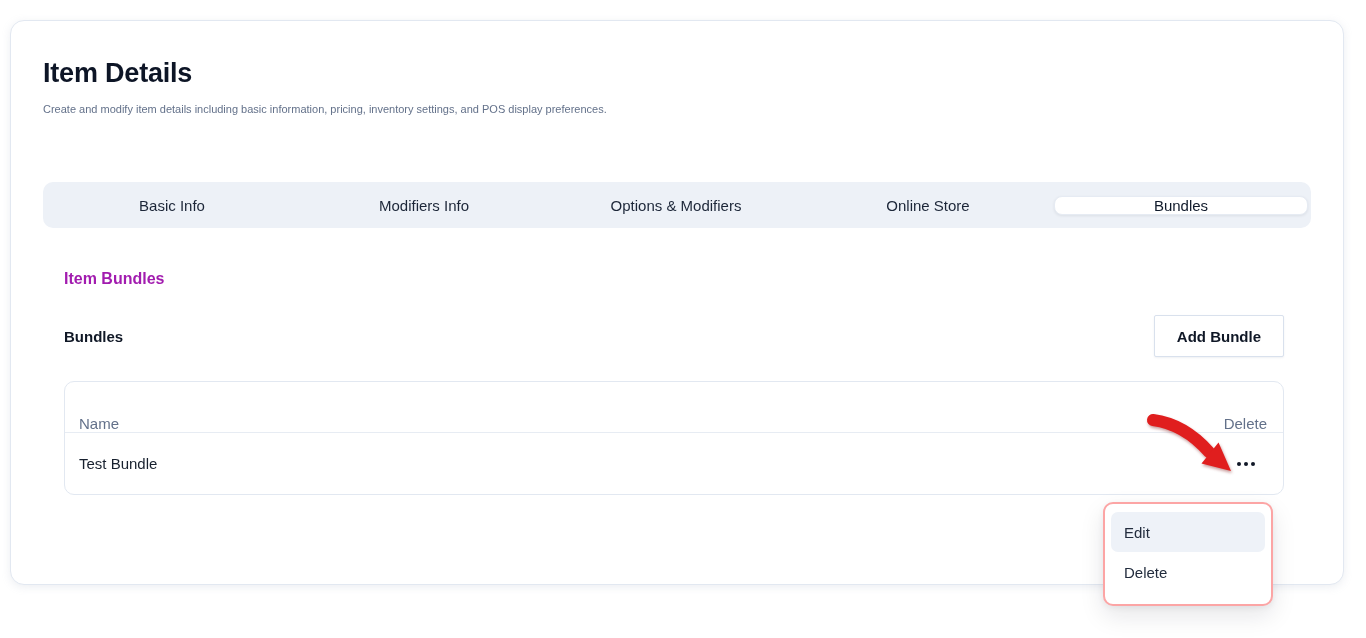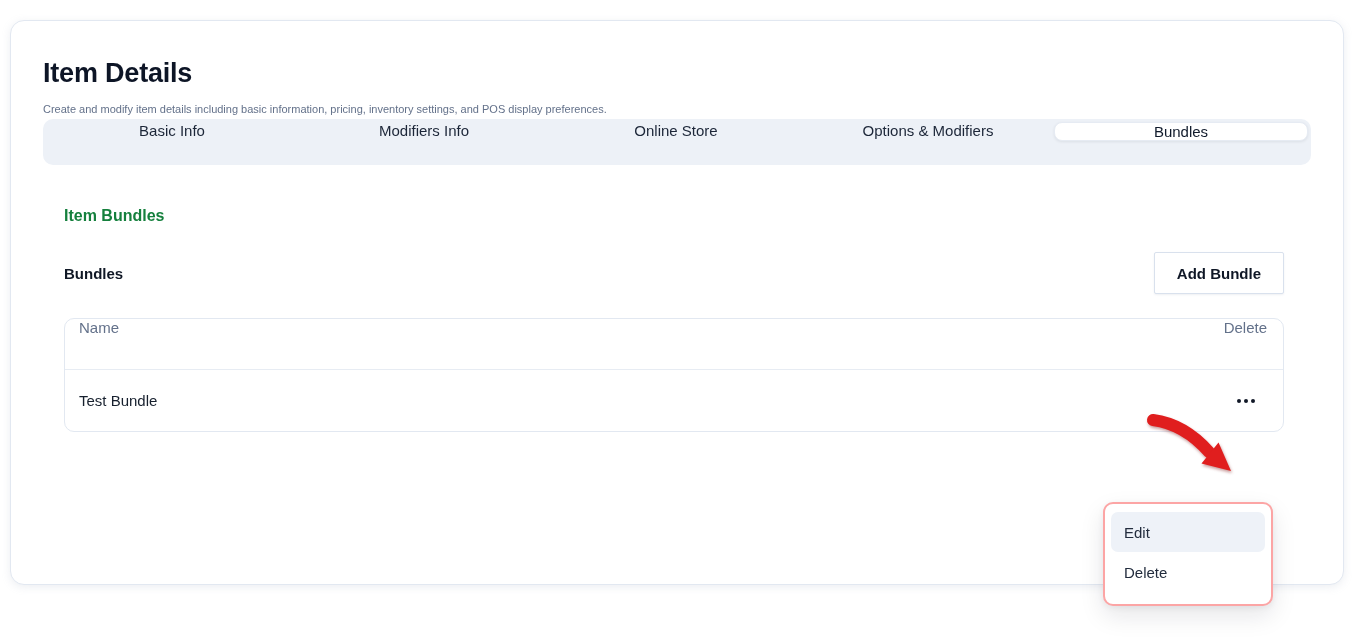--- a/index.html
+++ b/index.html
@@ -12,46 +12,46 @@
     position:absolute; left:10px; top:20px; width:1334px; height:565px;
     background:#fff; border:1px solid var(--border,#e3e9f1); border-radius:14px;
     box-shadow:0 2px 8px rgba(148,163,184,.18);
     padding:36px 32px 0 32px;
   }
   .page-title { font-size:27px; line-height:32px; font-weight:700; color:#0d1526; letter-spacing:-.2px; }
   .page-subtitle { margin-top:10px; font-size:11px; line-height:20px; color:var(--muted-text,#5d6b7e); }
 
   
   .tabs {
-    height:46px; background:var(--tabs-bg,#edf1f7);
-    border-radius:10px; display:flex; align-items:flex-start; padding:3px;
+    margin-top:63px; height:46px; background:var(--tabs-bg,#edf1f7);
+    border-radius:10px; display:flex; align-items:center; padding:3px;
   }
   .tab {
     flex:1 1 0; display:flex; align-items:center; justify-content:center;
     font-size:15px; font-weight:500; color:#1c2638; border-radius:8px; cursor:pointer;
   }
   .tab.active {
     background:#fff; border:1px solid #e6ebf3;
     box-shadow:0 1px 3px rgba(15,23,42,.08); font-weight:500; color:#101a2b;
   }
 
   
   .section { margin:41px 27px 0 21px; }
-  .section-heading { font-size:16px; line-height:20px; font-weight:600; color:#15803d; }
+  .section-heading { font-size:16px; line-height:20px; font-weight:600; color:#a21caf; }
   .bundles-row { margin-top:26px; height:42px; display:flex; align-items:center; justify-content:space-between; }
   .bundles-label { font-size:15px; font-weight:600; color:#101826; }
   .add-bundle-btn {
     height:42px; padding:0 22px; background:#fff; border:1px solid #d9e1ed; border-radius:2px;
     font-family:inherit; font-size:15px; font-weight:600; color:#0f1726; cursor:pointer;
     box-shadow:0 1px 2px rgba(148,163,184,.15);
   }
 
   
   .table { margin-top:24px; border:1px solid var(--border,#e2e8f1); border-radius:10px; background:#fff; }
-  .thead { display:flex; align-items:flex-start; height:51px; border-bottom:1px solid #e7ecf3; }
+  .thead { display:flex; align-items:flex-end; height:51px; border-bottom:1px solid #e7ecf3; }
   .th { font-size:15px; color:var(--muted-text,#63718a); }
   .th.name { padding-left:14px; flex:1; }
   .th.actions { padding-right:16px; text-align:right; }
   .trow { display:flex; align-items:center; height:61px;gap:42px; }
   .td.name { padding-left:14px; flex:1; font-size:15px; font-weight:500; color:#17202e; }
   .td.actions { padding-right:26px; display:flex; justify-content:flex-end; }
   .ellipsis { display:flex; gap:3px; align-items:center; padding:6px 2px; cursor:pointer; }
   .ellipsis .dot { width:4px; height:4px; border-radius:50%; background:#111827; }
 
   
@@ -80,22 +80,22 @@
 
 <div class="stage">
 
   <div class="card">
     <h1 class="page-title">Item Details</h1>
     <p class="page-subtitle">Create and modify item details including basic information, pricing, inventory settings, and POS display preferences.</p>
 
     <div class="tabs">
       <div class="tab">Basic Info</div>
       <div class="tab">Modifiers Info</div>
+      <div class="tab">Options &amp; Modifiers</div>
       <div class="tab">Online Store</div>
-      <div class="tab">Options &amp; Modifiers</div>
       <div class="tab active">Bundles</div>
     </div>
 
     <div class="section">
       <div class="section-heading">Item Bundles</div>
 
       <div class="bundles-row">
         <div class="bundles-label">Bundles</div>
         <button class="add-bundle-btn">Add Bundle</button>
       </div>

